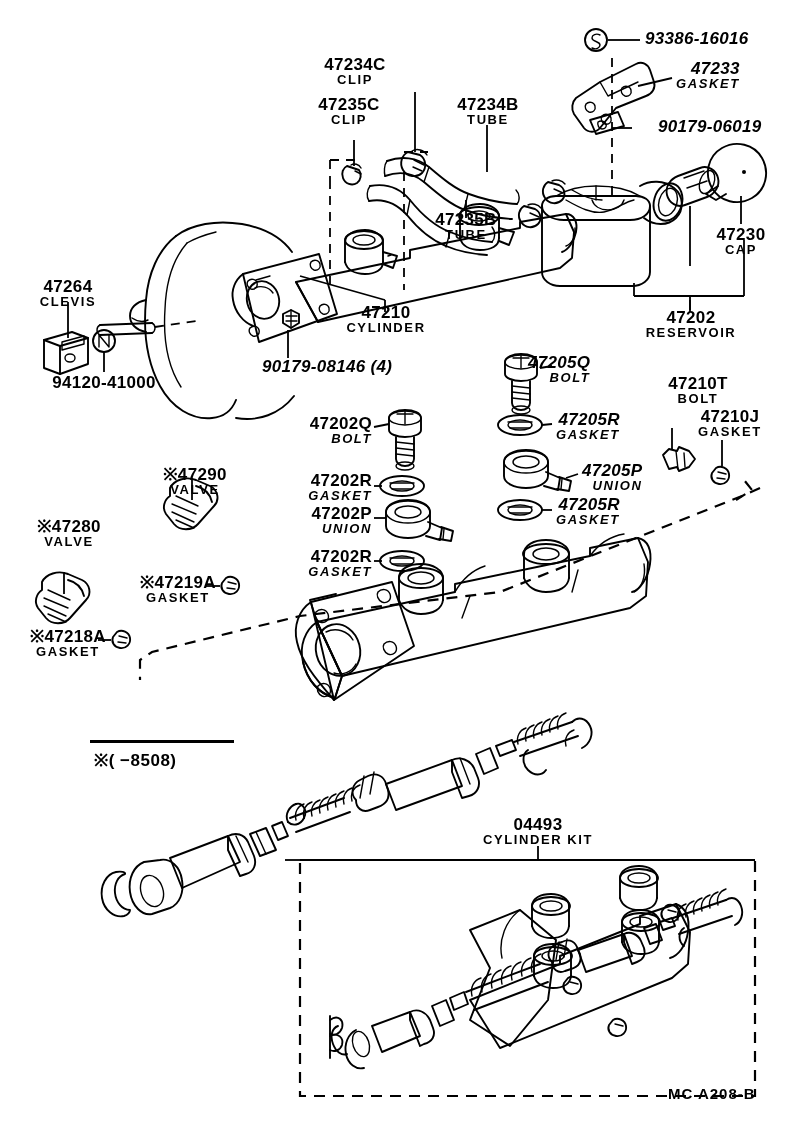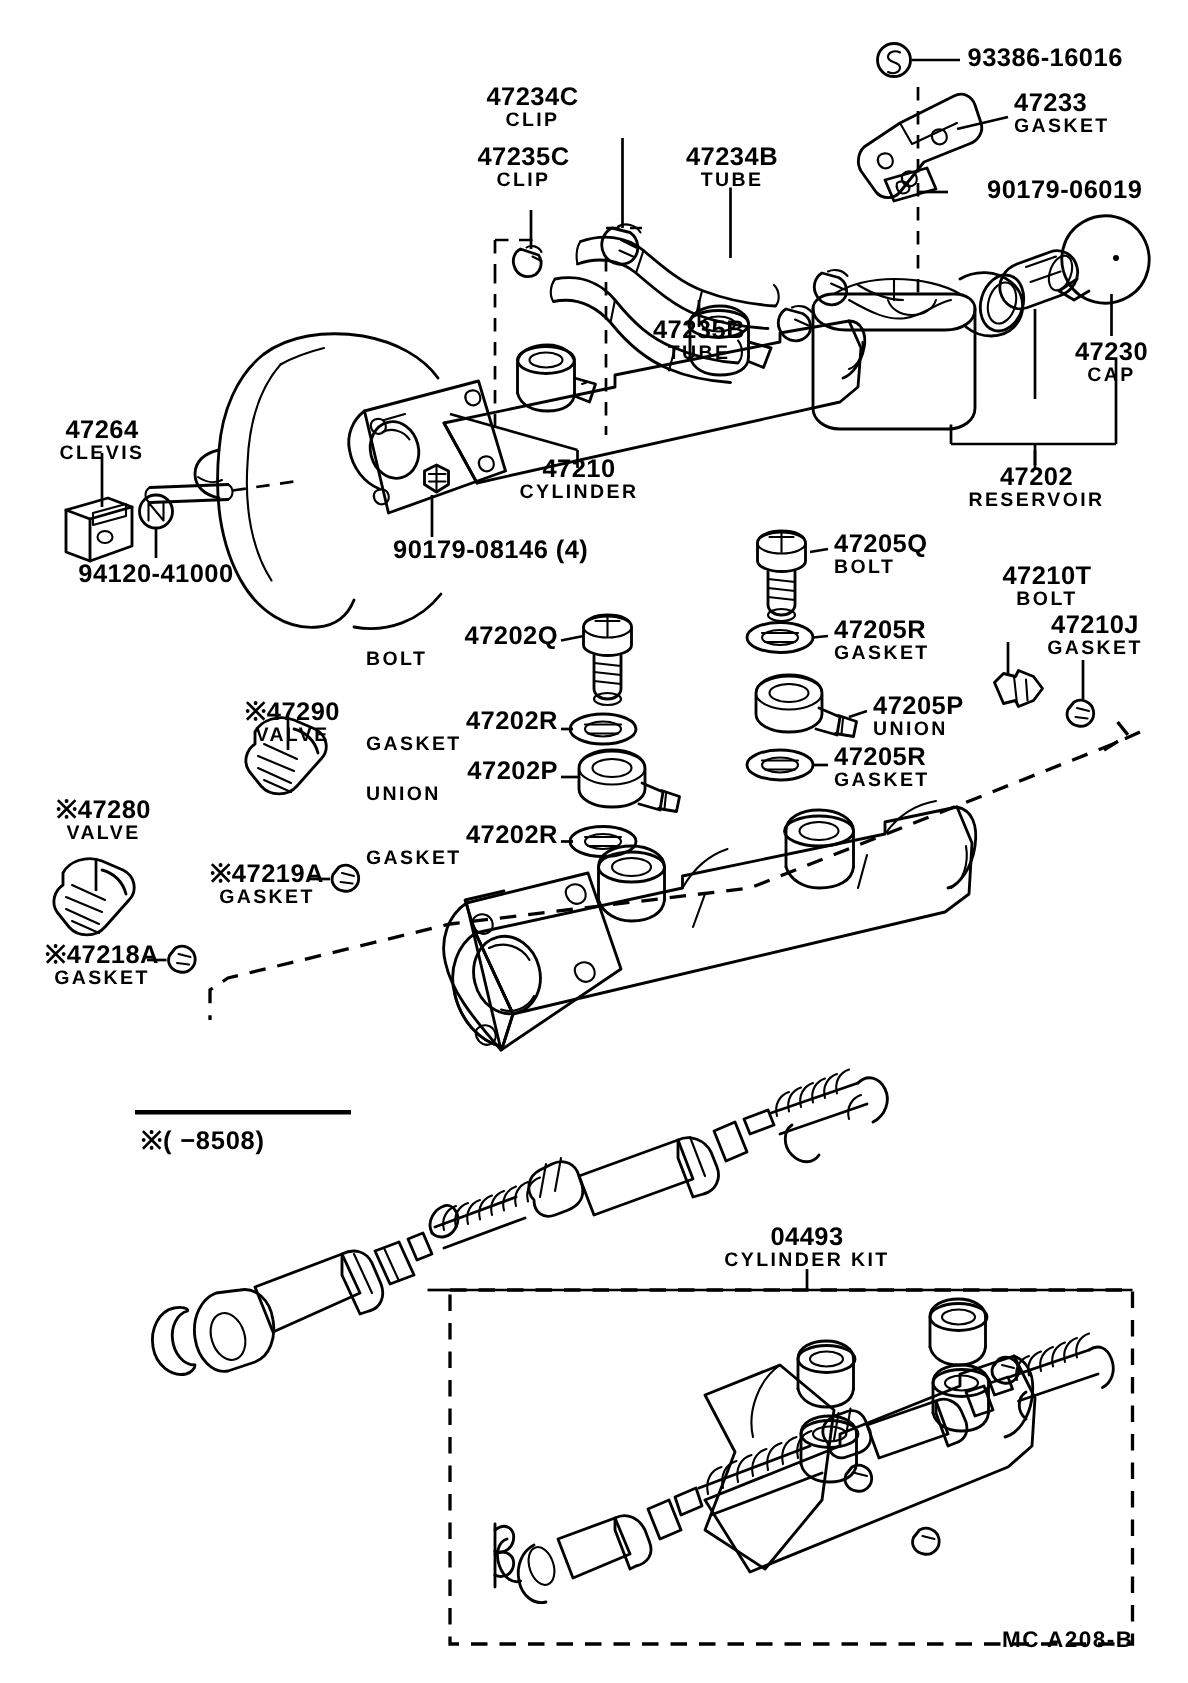--- a/index.html
+++ b/index.html
@@ -5,21 +5,21 @@
   html,body{margin:0;padding:0;background:#fff;}
   body{width:792px;height:1122px;position:relative;overflow:hidden;
        font-family:"Liberation Sans",sans-serif;color:#000;}
   #sheet{position:absolute;inset:0;}
   svg{position:absolute;left:0;top:0;width:792px;height:1122px;}
   .lbl{position:absolute;font-weight:bold;letter-spacing:.4px;white-space:nowrap;
        line-height:1.02;}
   .num{font-size:17px;font-weight:bold;letter-spacing:.3px;}
   .sub{font-size:13px;font-weight:bold;letter-spacing:1.6px;}
   .ctr{text-align:center;}
-  .lft{text-align:left;}
+  .lft{text-align:right;font-style:italic;}
   .rgt{text-align:right;}
   .footnote{position:absolute;font-size:17px;font-weight:bold;letter-spacing:.5px;margin-top:32px;}
   .footline{position:absolute;background:#000;height:3px;}
   .code{position:absolute;font-size:15px;font-weight:bold;letter-spacing:1px;}
 </style>
 </head>
 <body>
 
 <div id="sheet">
 
@@ -570,21 +570,21 @@
 <div class="lbl rgt" style="left:244px;top:505px;width:128px;">
   <div class="num">47202P</div>
   <div class="sub lft">UNION</div>
 </div>
 
 <div class="lbl rgt" style="left:244px;top:548px;width:128px;">
   <div class="num">47202R</div>
   <div class="sub lft">GASKET</div>
 </div>
 
-<div class="lbl lft" style="left:556px;top:354px;">
+<div class="lbl lft" style="left:528px;top:354px;">
   <div class="num">47205Q</div>
   <div class="sub">BOLT</div>
 </div>
 
 <div class="lbl lft" style="left:556px;top:411px;">
   <div class="num">47205R</div>
   <div class="sub">GASKET</div>
 </div>
 
 <div class="lbl lft" style="left:582px;top:462px;">
@@ -605,21 +605,21 @@
 <div class="lbl ctr" style="left:676px;top:408px;width:108px;">
   <div class="num">47210J</div>
   <div class="sub">GASKET</div>
 </div>
 
 <div class="lbl ctr" style="left:140px;top:466px;width:110px;">
   <div class="num">※47290</div>
   <div class="sub">VALVE</div>
 </div>
 
-<div class="lbl ctr" style="left:14px;top:531px;width:110px;">
+<div class="lbl ctr" style="left:14px;top:518px;width:110px;">
   <div class="num">※47280</div>
   <div class="sub">VALVE</div>
 </div>
 
 <div class="lbl ctr" style="left:118px;top:574px;width:120px;">
   <div class="num">※47219A</div>
   <div class="sub">GASKET</div>
 </div>
 
 <div class="lbl ctr" style="left:8px;top:628px;width:120px;">

